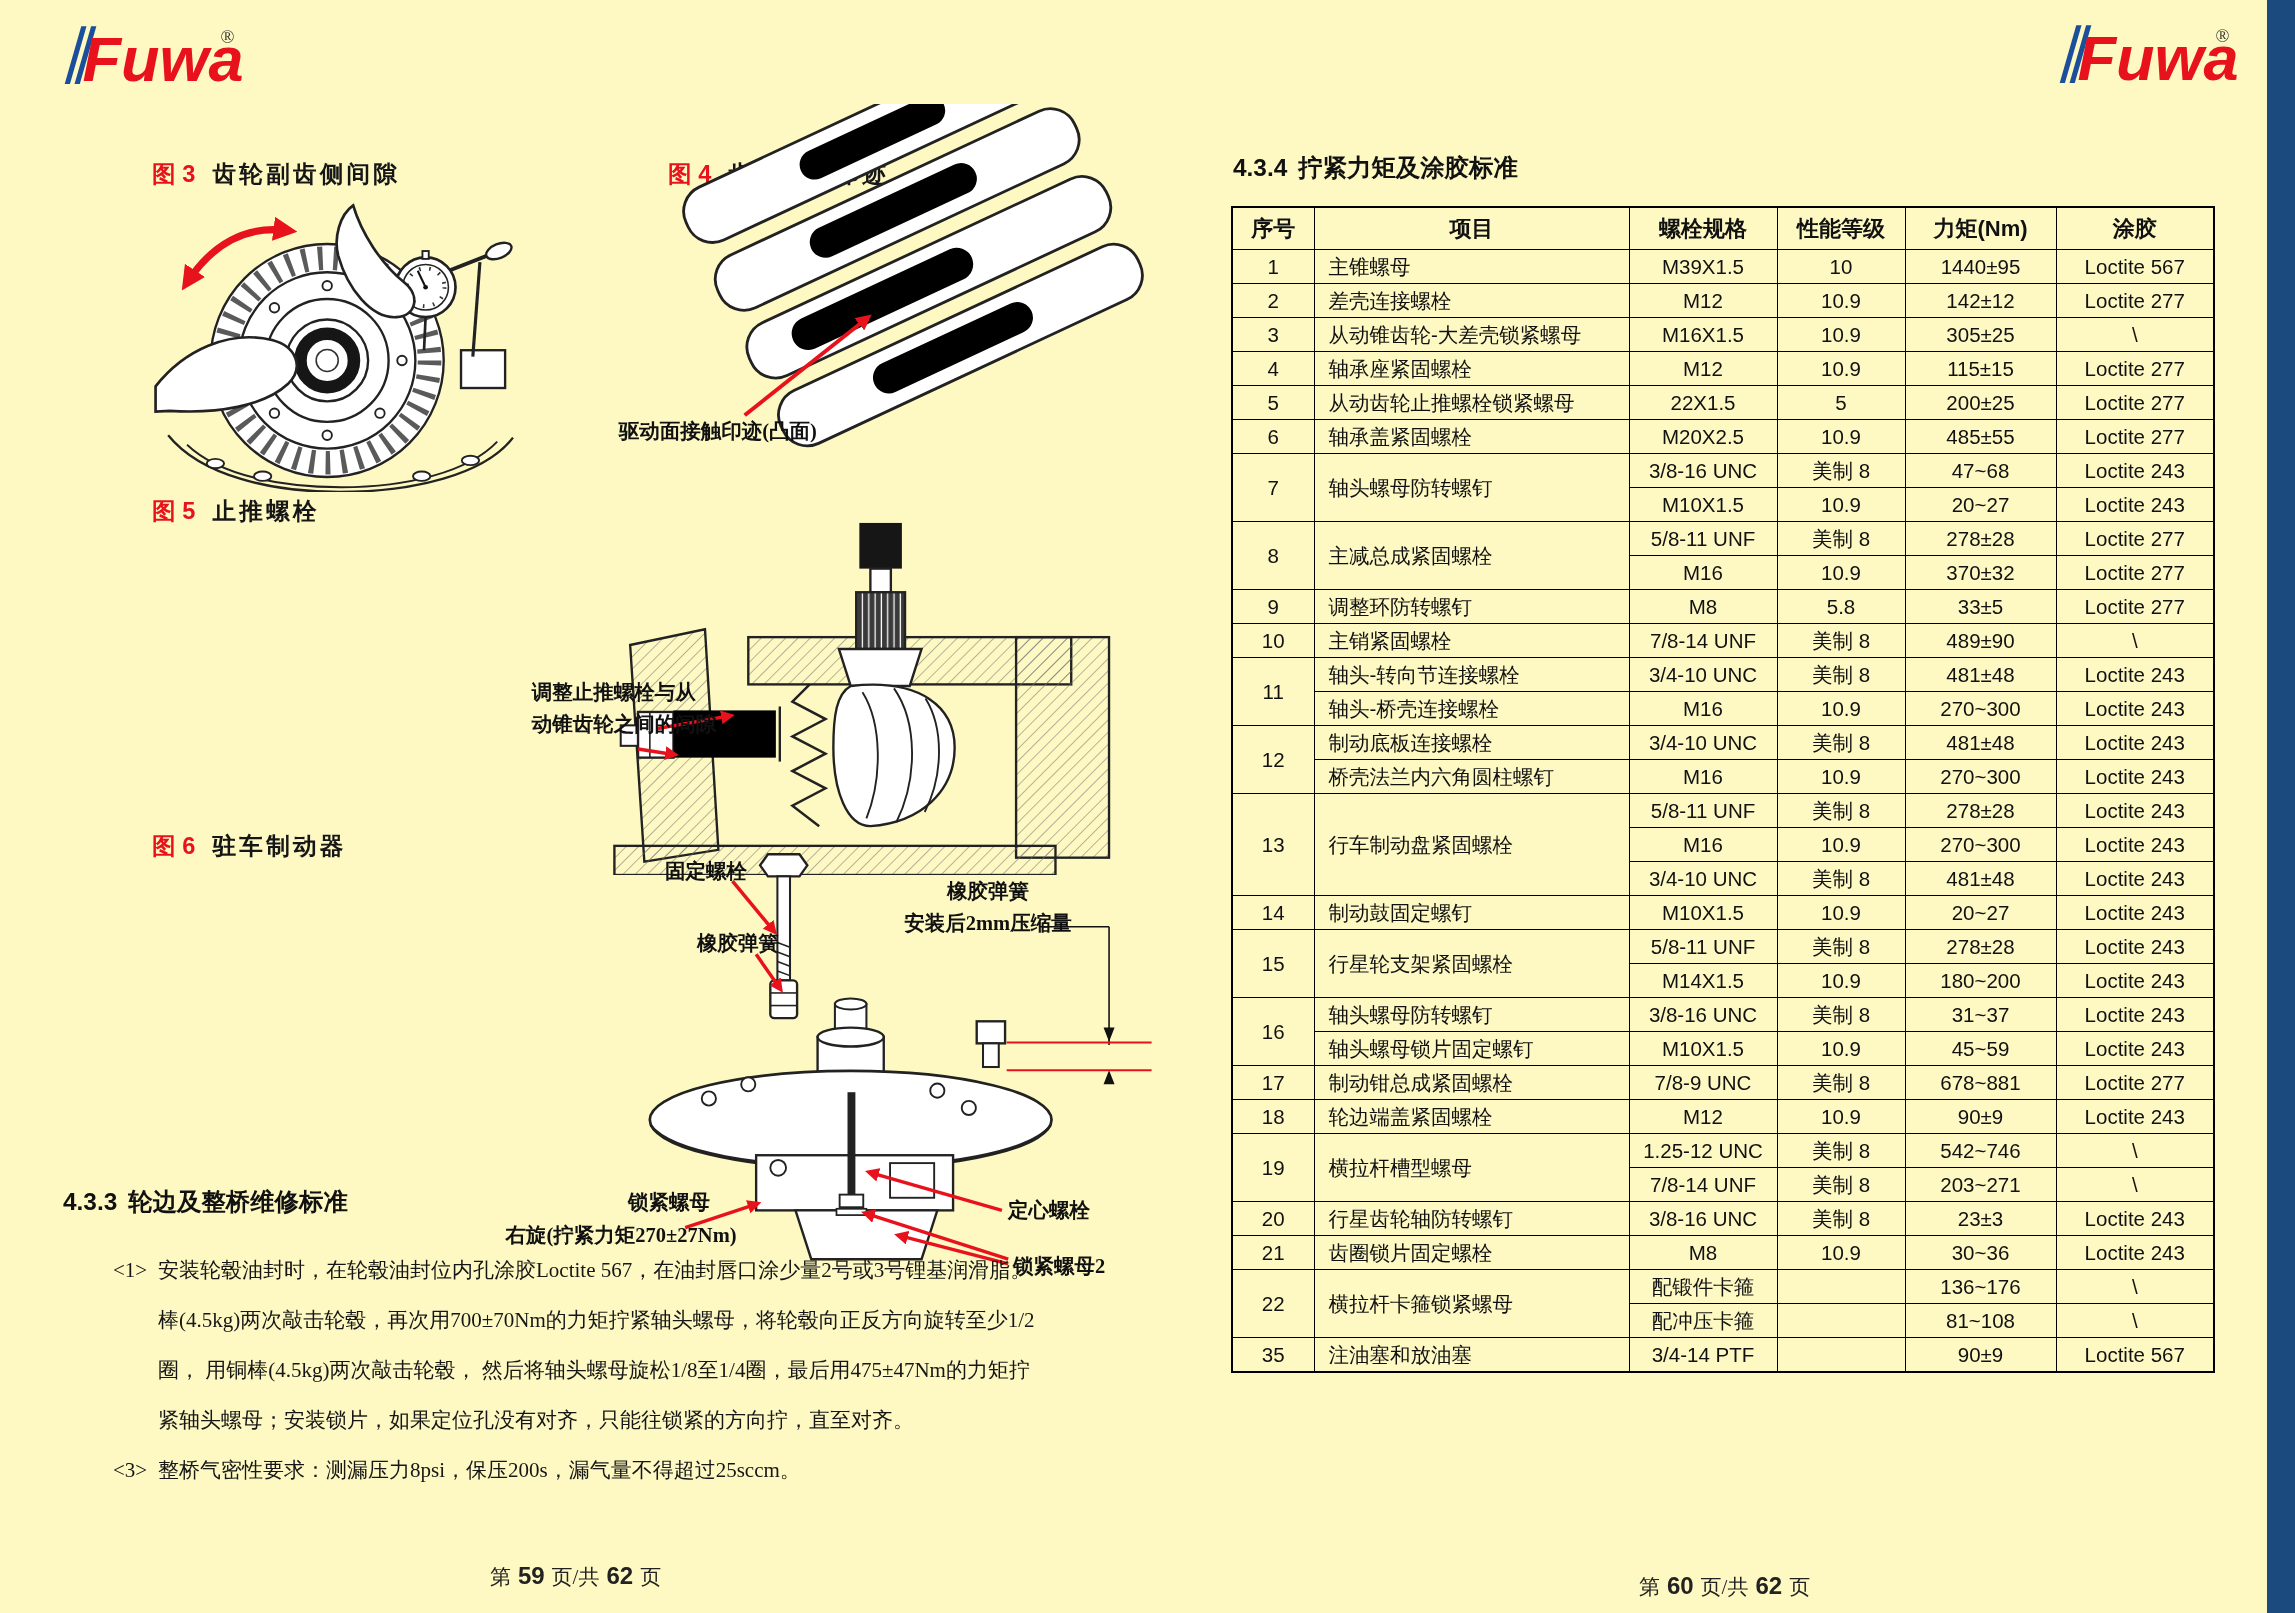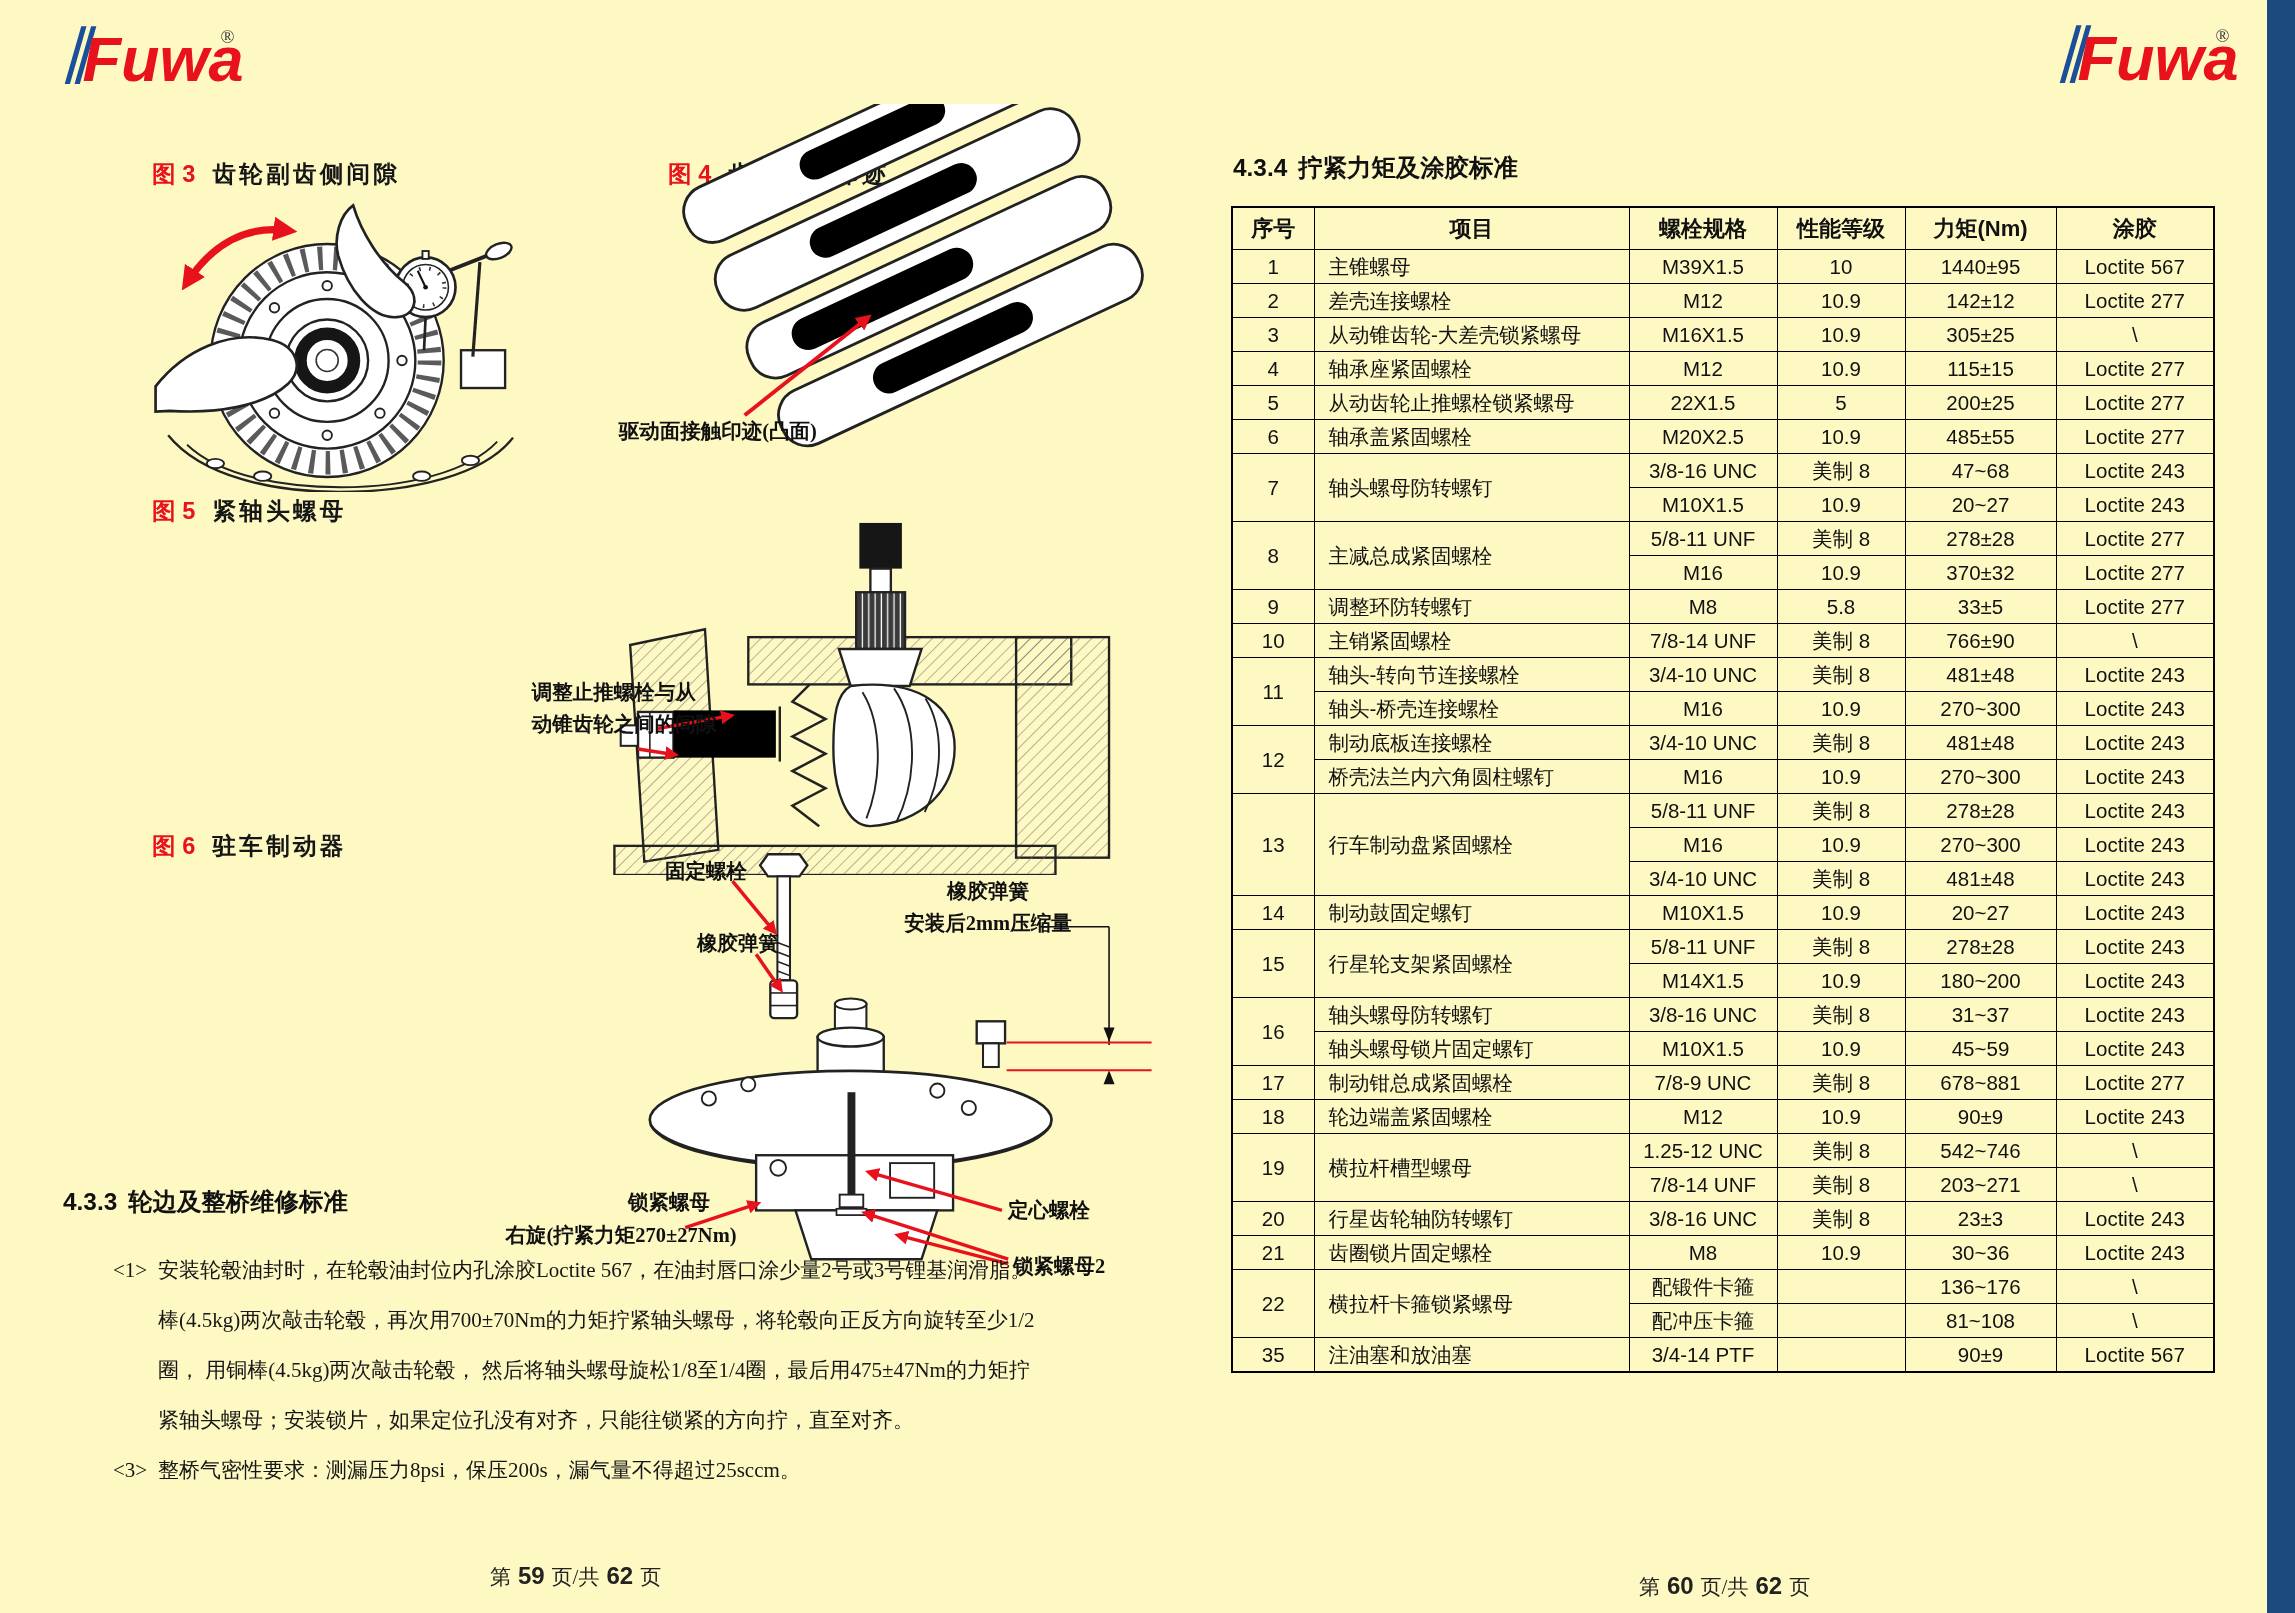--- a/index.html
+++ b/index.html
@@ -57,21 +57,21 @@
     <text x="252" y="40" font-size="28" fill="#3c3c3c">®</text>
   </svg>
 
   <div class="figcap" style="left:152px;top:158px;">
     <span class="figno">图 3</span><span class="figtitle">齿轮副齿侧间隙</span>
   </div>
   <div class="figcap" style="left:668px;top:158px;">
     <span class="figno">图 4</span><span class="figtitle">齿轮啮合印迹</span>
   </div>
   <div class="figcap" style="left:152px;top:495px;">
-    <span class="figno">图 5</span><span class="figtitle">紧轴头螺母</span>
+    <span class="figno">图 5</span><span class="figtitle">止推螺栓</span>
   </div>
   <div class="figcap" style="left:152px;top:830px;">
     <span class="figno">图 6</span><span class="figtitle">驻车制动器</span>
   </div>
 
   <div class="figbox" style="left:154px;top:199px;width:370px;height:293px;">
     <svg width="370" height="293" viewBox="0 0 470 372">
       <defs>
         <marker id="ra3" viewBox="0 0 10 10" refX="6" refY="5" markerWidth="3.4" markerHeight="3.4" orient="auto-start-reverse">
           <path d="M0,0L10,5L0,10z" fill="#e8121c"></path>
@@ -389,21 +389,21 @@
             <td class="spec">M8</td>
             <td class="grade">5.8</td>
             <td class="torque">33±5</td>
             <td class="glue">Loctite 277</td>
           </tr>
           <tr class="gs">
             <td class="no">10</td>
             <td class="item">主销紧固螺栓</td>
             <td class="spec">7/8-14 UNF</td>
             <td class="grade">美制 8</td>
-            <td class="torque">766±90</td>
+            <td class="torque">489±90</td>
             <td class="glue">\</td>
           </tr>
           <tr class="gs">
             <td class="no" rowspan="2">11</td>
             <td class="item">轴头-转向节连接螺栓</td>
             <td class="spec">3/4-10 UNC</td>
             <td class="grade">美制 8</td>
             <td class="torque">481±48</td>
             <td class="glue">Loctite 243</td>
           </tr>

